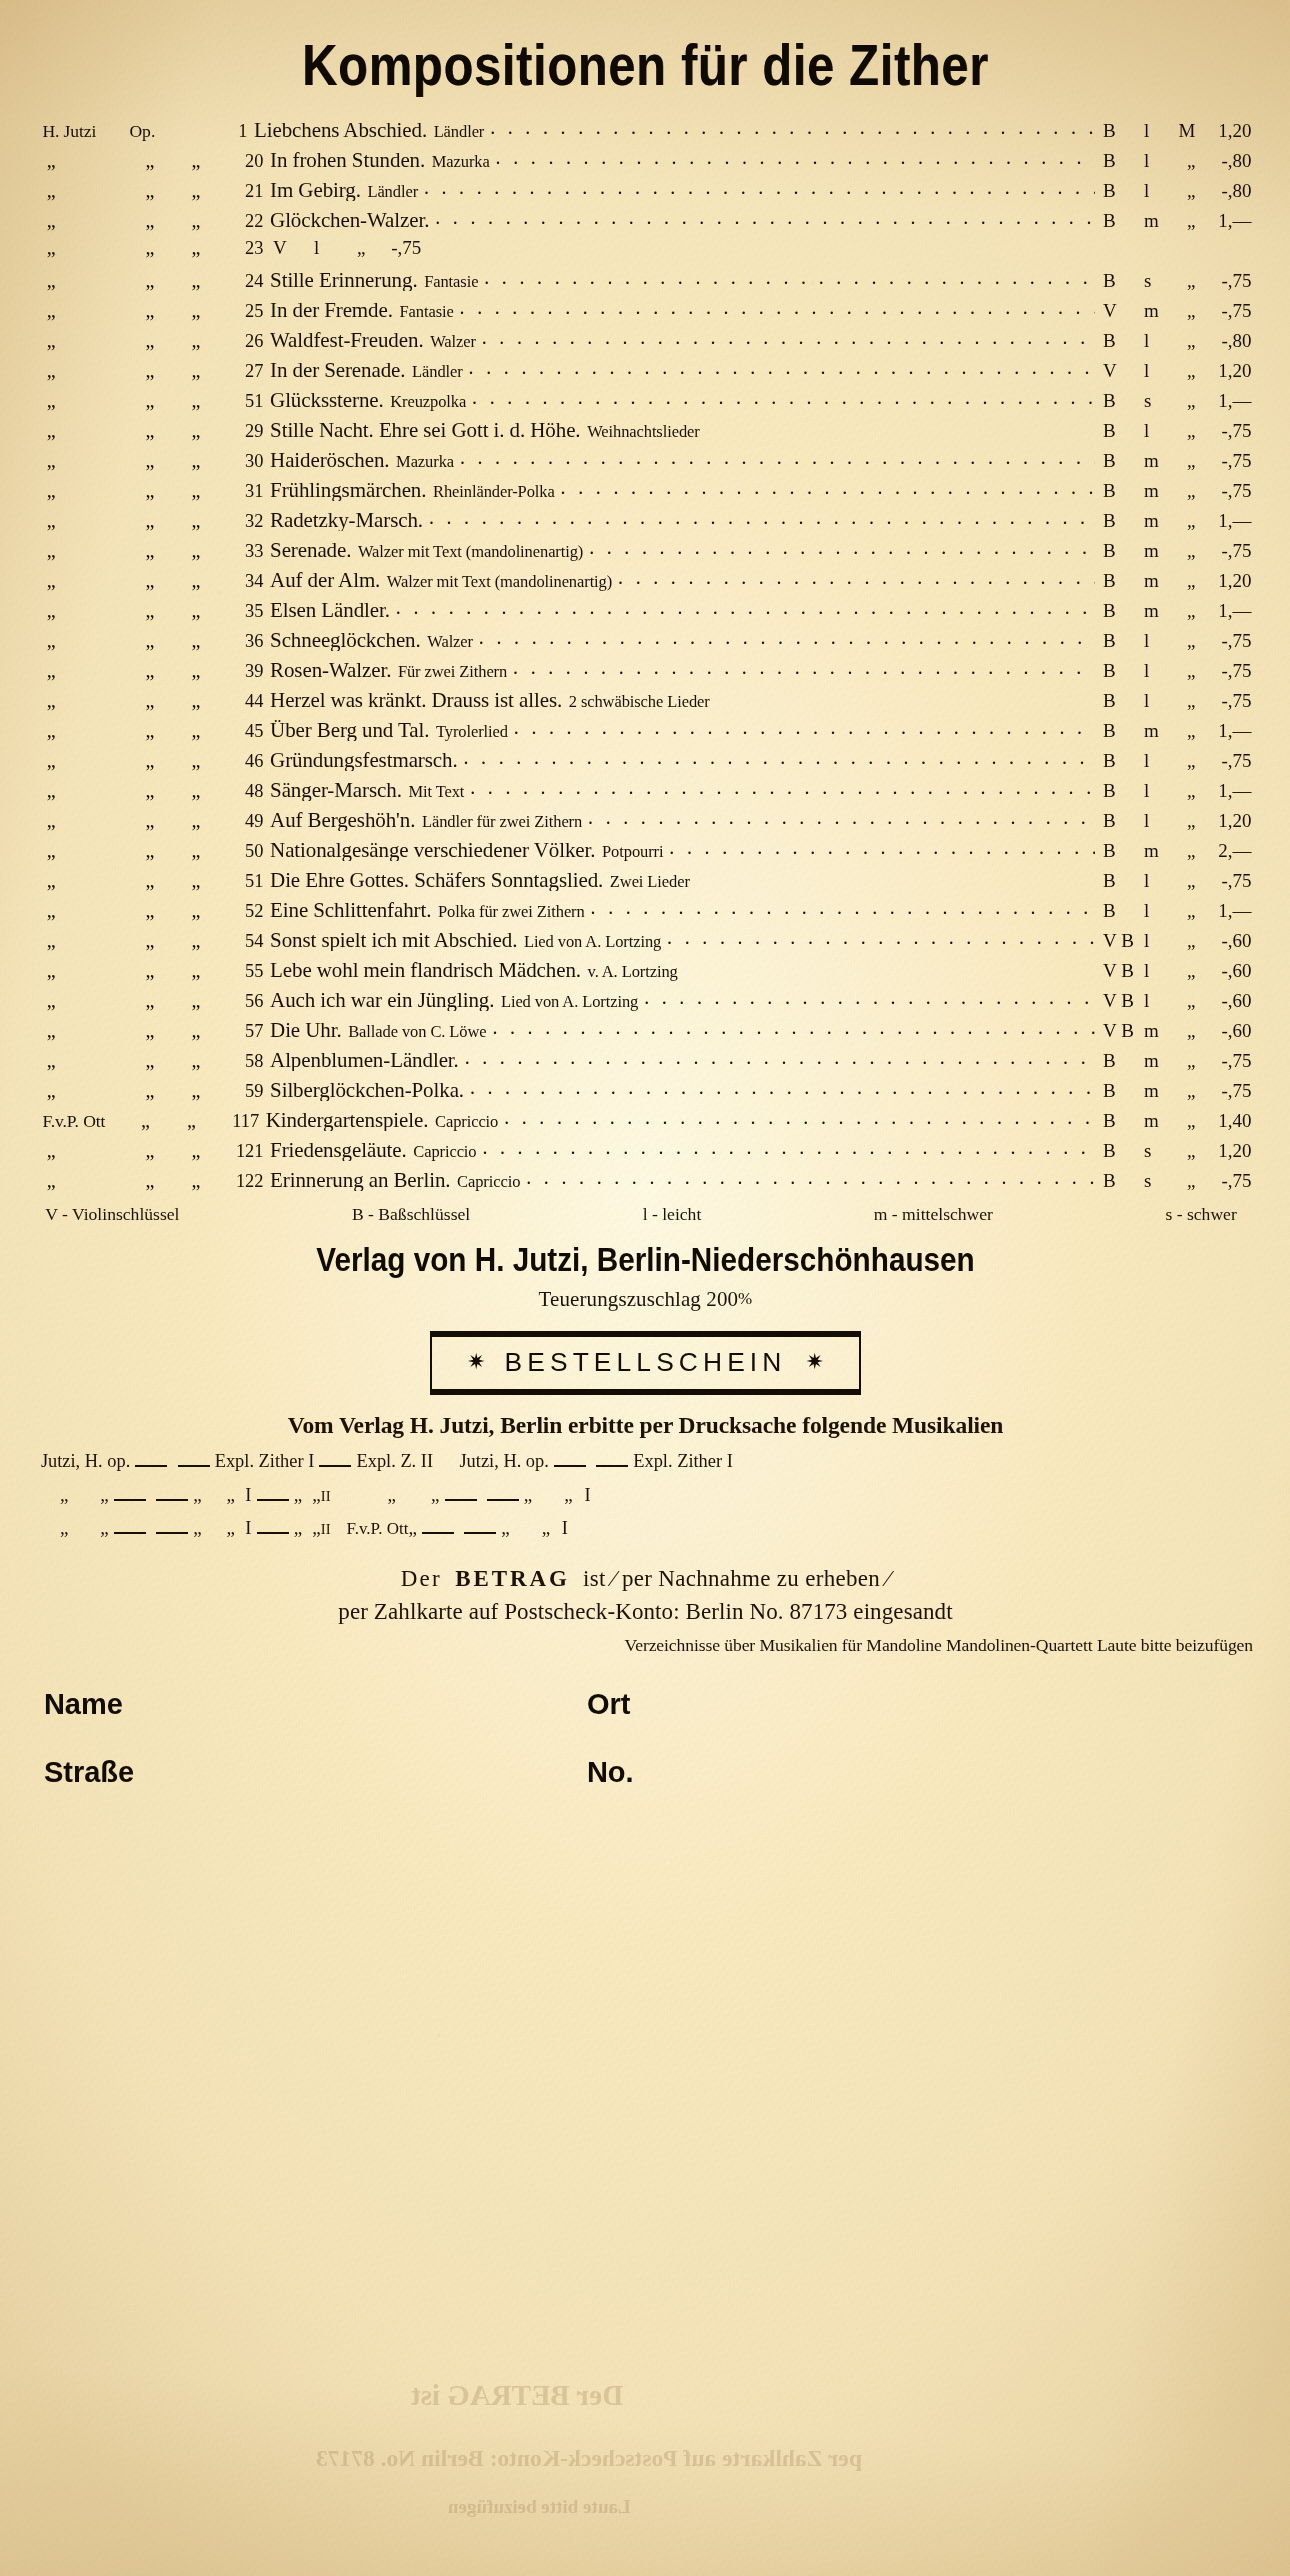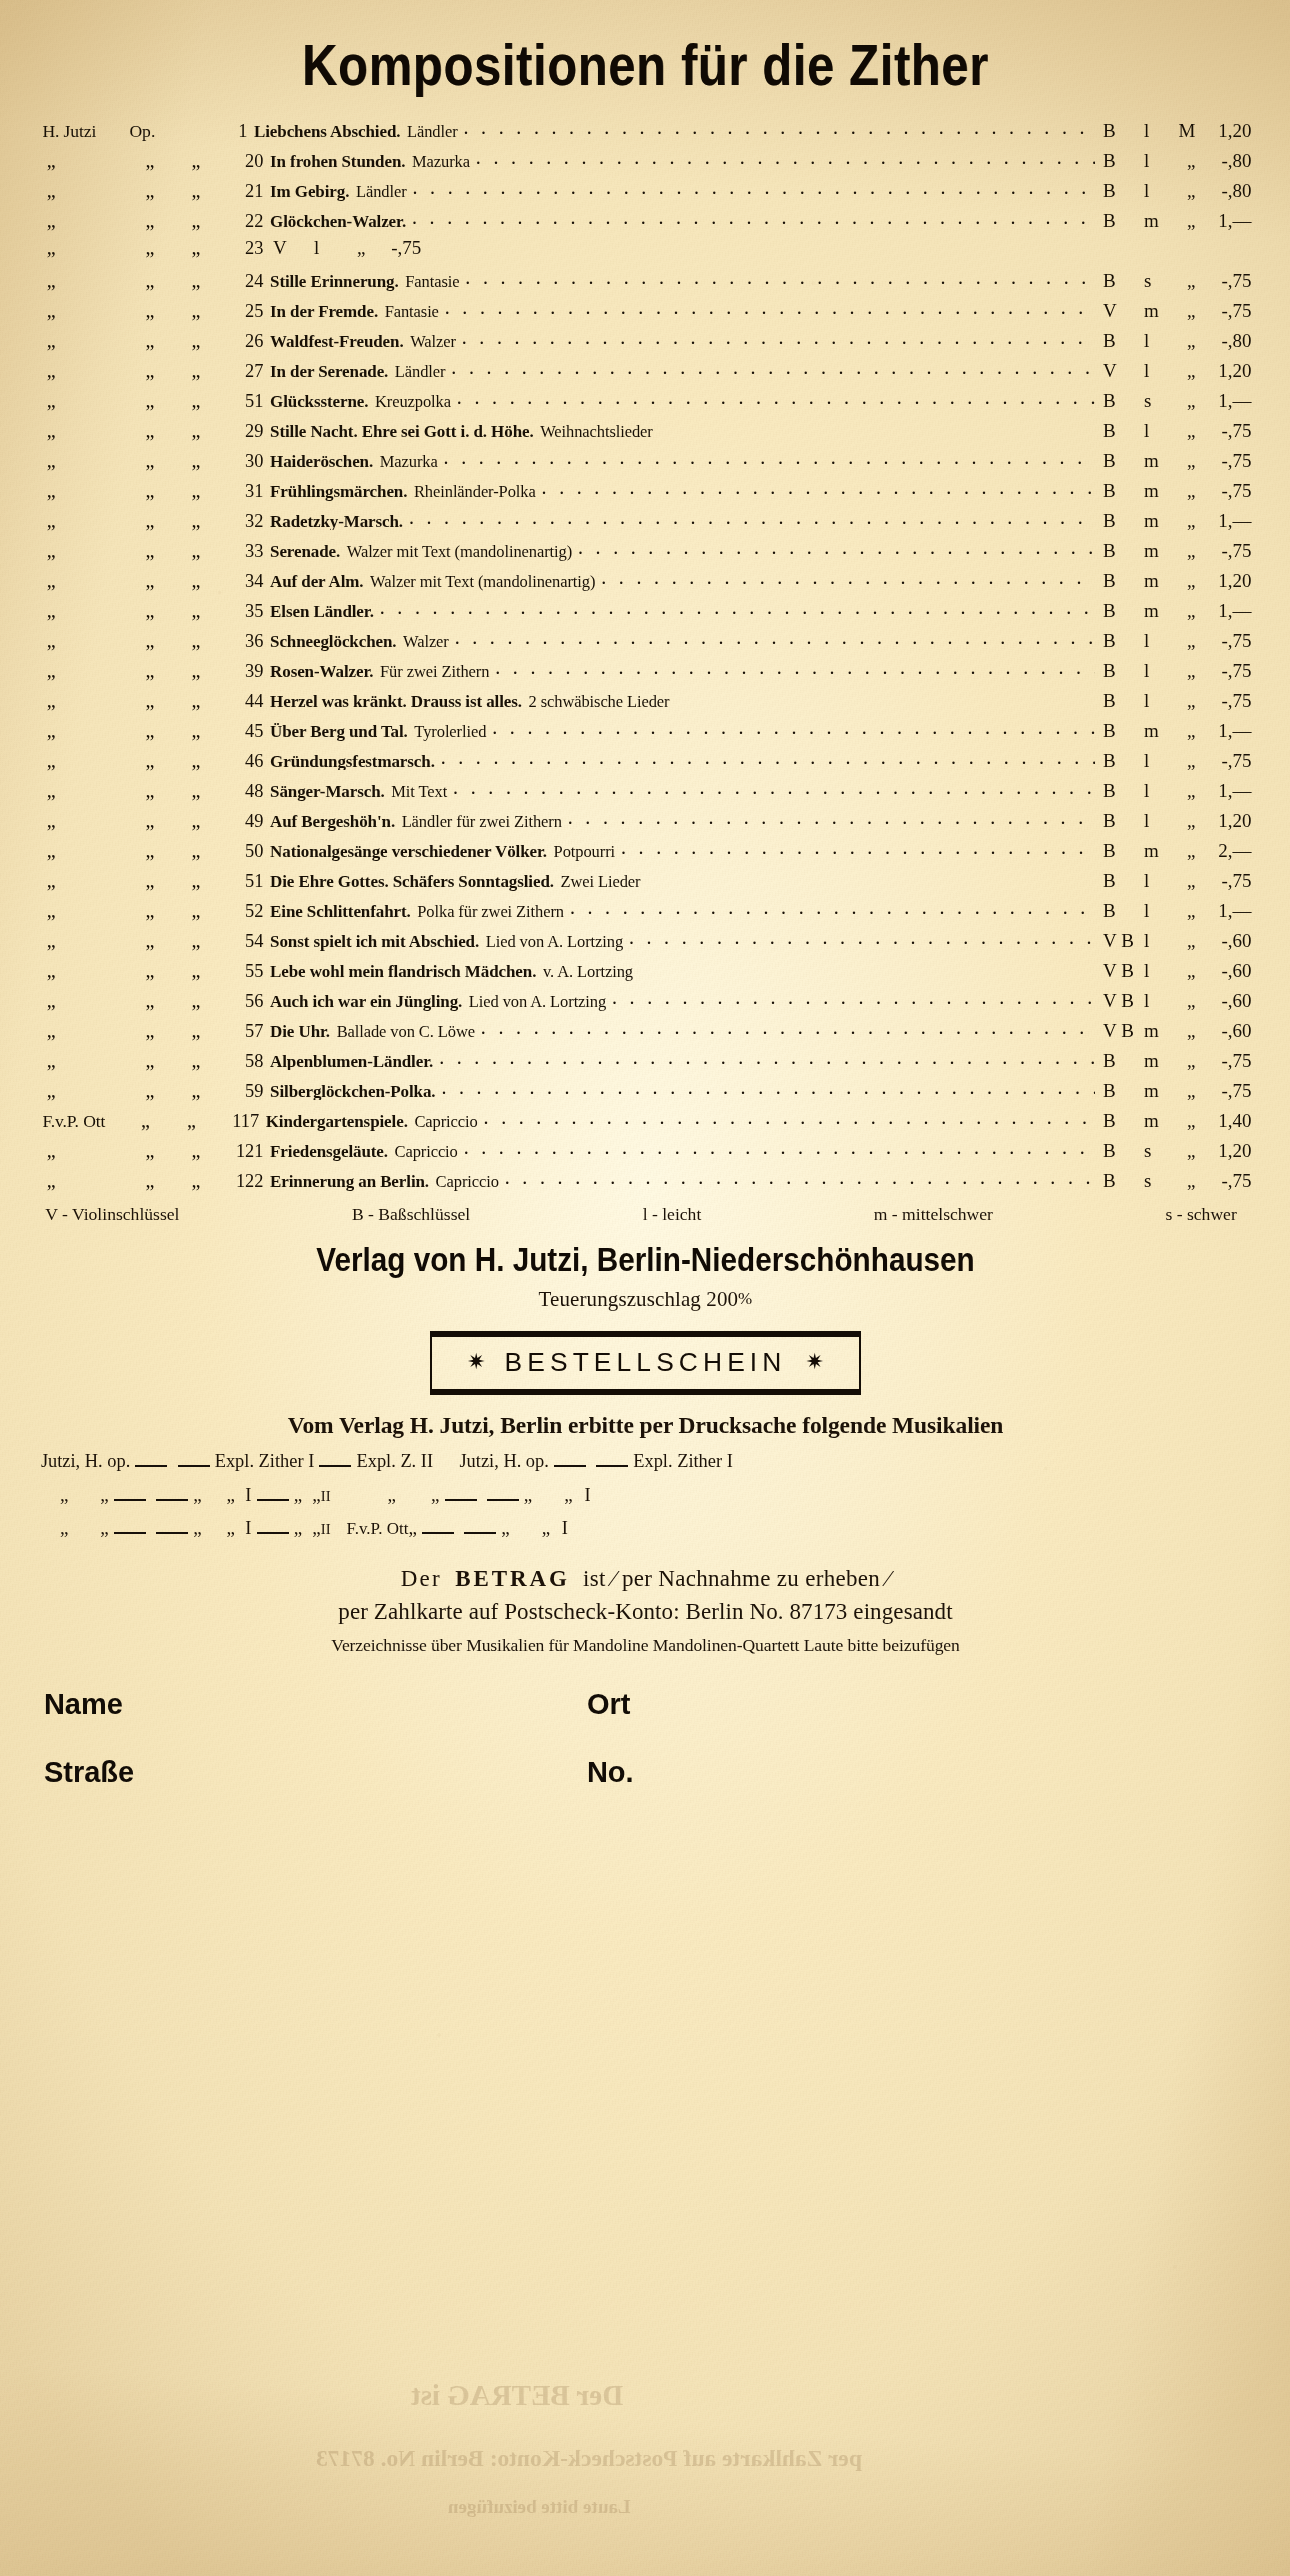--- a/index.html
+++ b/index.html
@@ -105,22 +105,22 @@
     padding-right: 6.6px;
   }
   .c-body {
     flex: 1 1 auto;
     min-width: 0;
     overflow: hidden;
     display: flex;
     align-items: baseline;
   }
   .t-title {
-    font-weight: 700;
-    font-size: 17px;
+    font-weight: 400;
+    font-size: 21px;
     letter-spacing: -0.1px;
     flex: 0 0 auto;
     text-align: right;
   }
   .t-sub {
     font-size: 16.5px;
     padding-left: 6.6px;
     flex: 0 0 auto;
     letter-spacing: -0.1px;
   }
@@ -262,21 +262,21 @@
   }
   .betrag .sp { letter-spacing: 2.2px; }
   .postscheck {
     text-align: center;
     font-size: 23px;
     margin: 7.3px 0 0 0;
     letter-spacing: 0.1px;
     white-space: nowrap;
   }
   .verz {
-    text-align: center;
+    text-align: right;
     font-size: 17.6px;
     margin: 9.5px 0 0 0;
     letter-spacing: -0.1px;
     white-space: nowrap;
   }
 
   .addr {
     margin: 32px 0 0 0;
     padding: 0 5.9px;
   }

